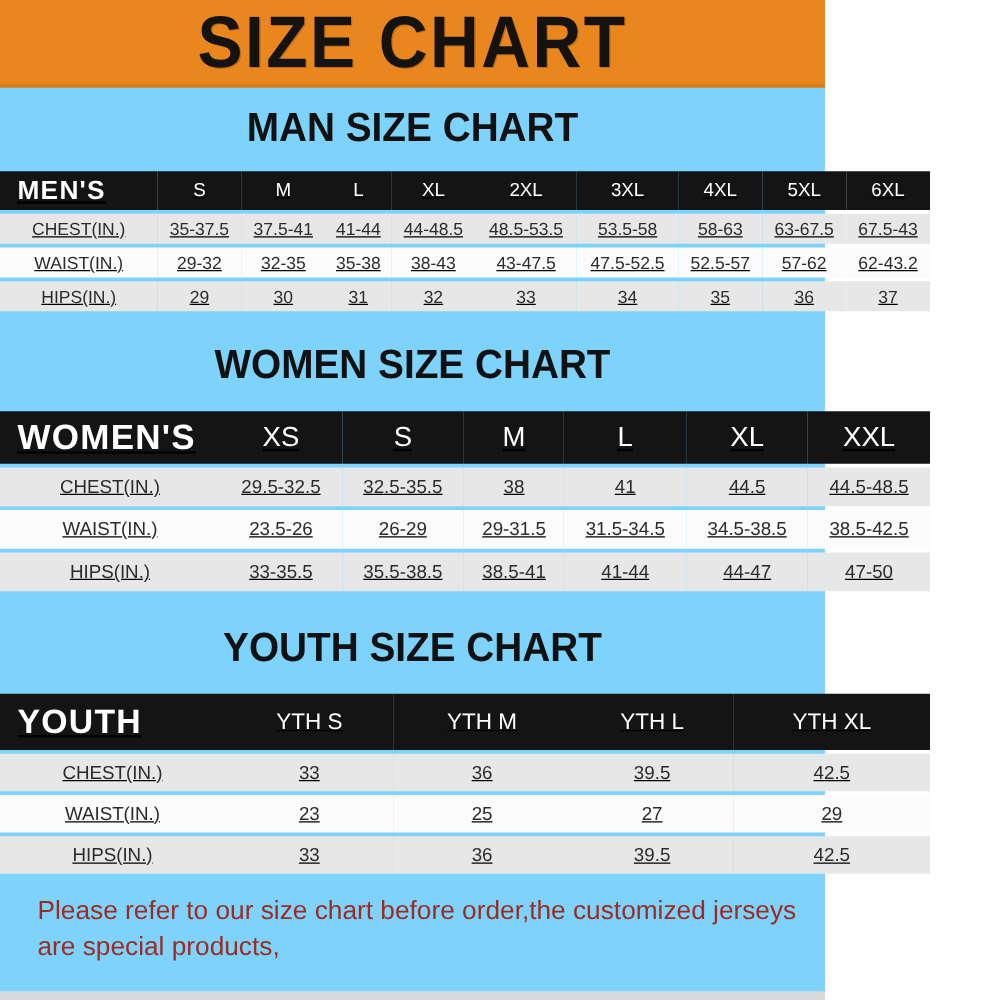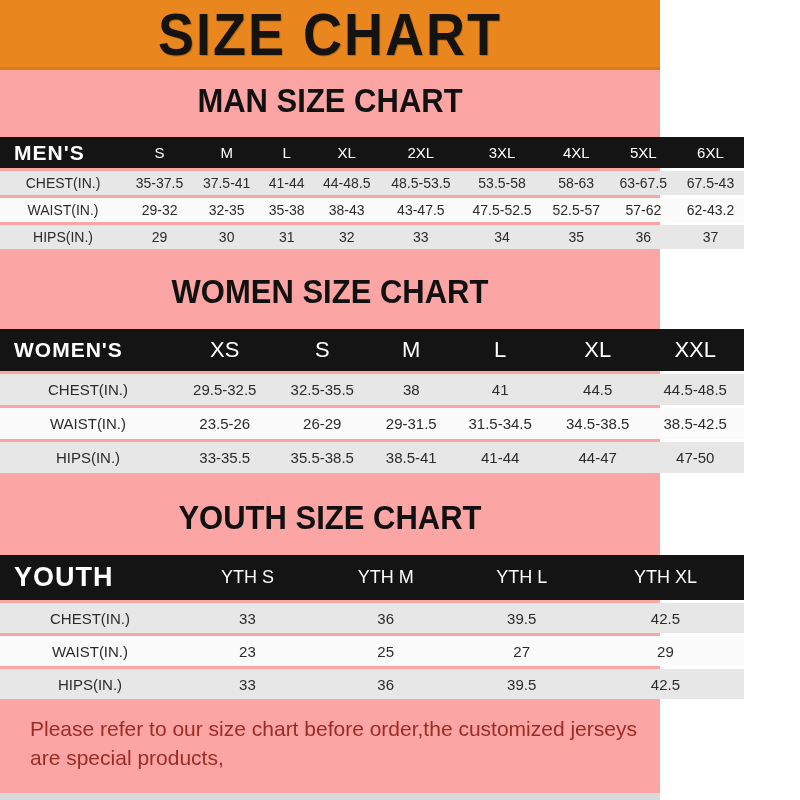--- a/index.html
+++ b/index.html
@@ -2,21 +2,21 @@
 <html><head>
 <meta charset="utf-8">
 <style>
   html, body { margin: 0; padding: 0; background: #ffffff; }
   body {
     width: 800px; height: 800px;
     font-family: "Liberation Sans", sans-serif;
     position: relative;
     overflow: hidden;
   }
-  .page { width: 660px; height: 800px; position: relative; background: #fca5a5; }
+  .page { width: 660px; height: 800px; position: relative; background: #7dd3fc; }
 
   
   .banner {
     height: 70px;
     background: #E9861E;
     border-bottom: 3px solid #d87d1a;
     display: flex; align-items: center; justify-content: center;
     box-sizing: border-box;
   }
   .banner h1 {
@@ -43,20 +43,21 @@
   .women h2 { margin: 22px 0 16px; }
   .youth h2 { margin: 24px 0 16px; }
 
   
   .size-table {
     width: 744px;
     margin: 0 auto;
     border-collapse: separate;
     border-spacing: 0 3px;
     table-layout: auto;
+    text-decoration: underline;
   }
   .size-table thead th {
     background: #141414;
     color: #ffffff;
     font-weight: normal;
     text-align: center;
     padding: 0 4px;
   }
   .size-table th.corner {
     text-align: left;
@@ -70,21 +71,21 @@
     padding: 0 4px;
   }
   .size-table tbody tr:nth-child(odd)  td { background: #E7E7E7; }
   .size-table tbody tr:nth-child(even) td { background: #FBFBFB; }
 
   .men   thead th { height: 31px; font-size: 15px; }
   .men   th.corner { font-size: 21px; width: 108px; }
   .men   td { height: 24px; font-size: 14px; }
 
   .women thead th { height: 42px; font-size: 22px; }
-  .women th.corner { font-size: 21px; width: 158px; }
+  .women th.corner { font-size: 28px; width: 158px; }
   .women td { height: 31px; font-size: 15px; }
 
   .youth thead th { height: 45px; font-size: 18px; }
   .youth th.corner { font-size: 27px; width: 162px; }
   .youth td { height: 30px; font-size: 15px; }
 
   
   .note { padding: 12px 20px 0 30px; }
   .note p {
     margin: 0;

